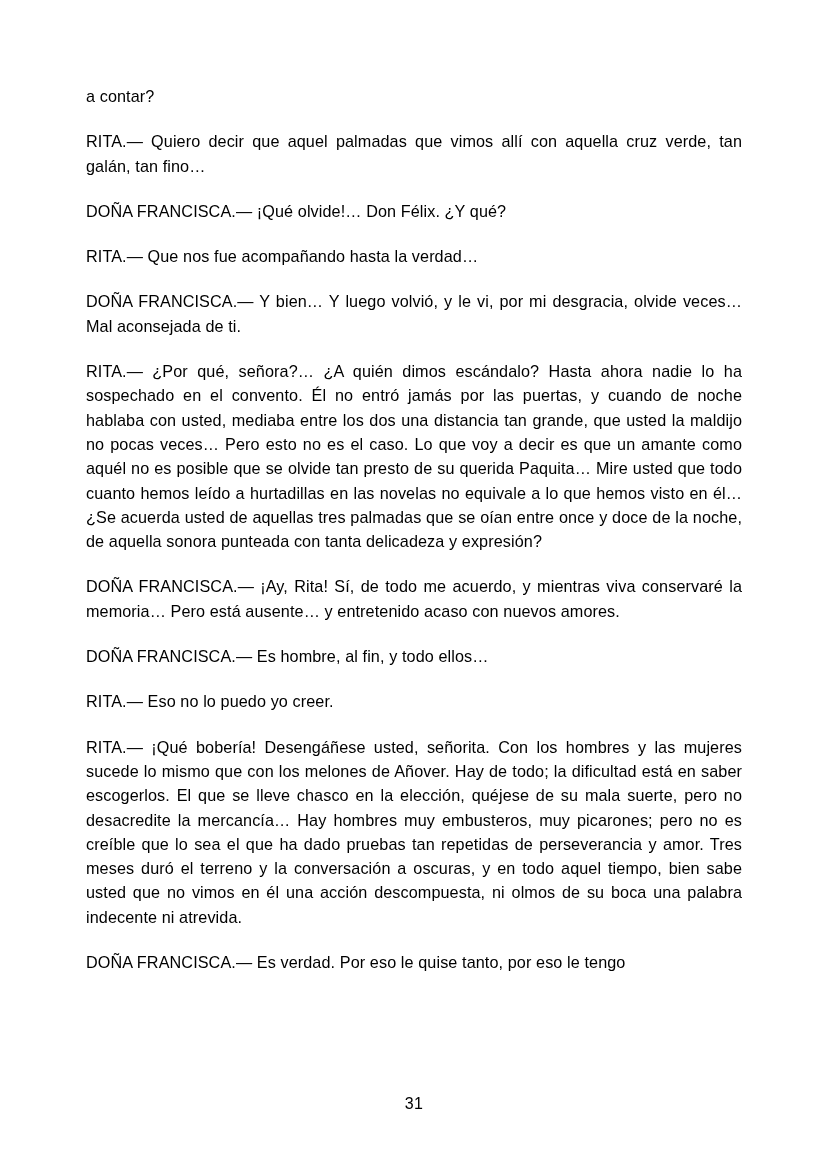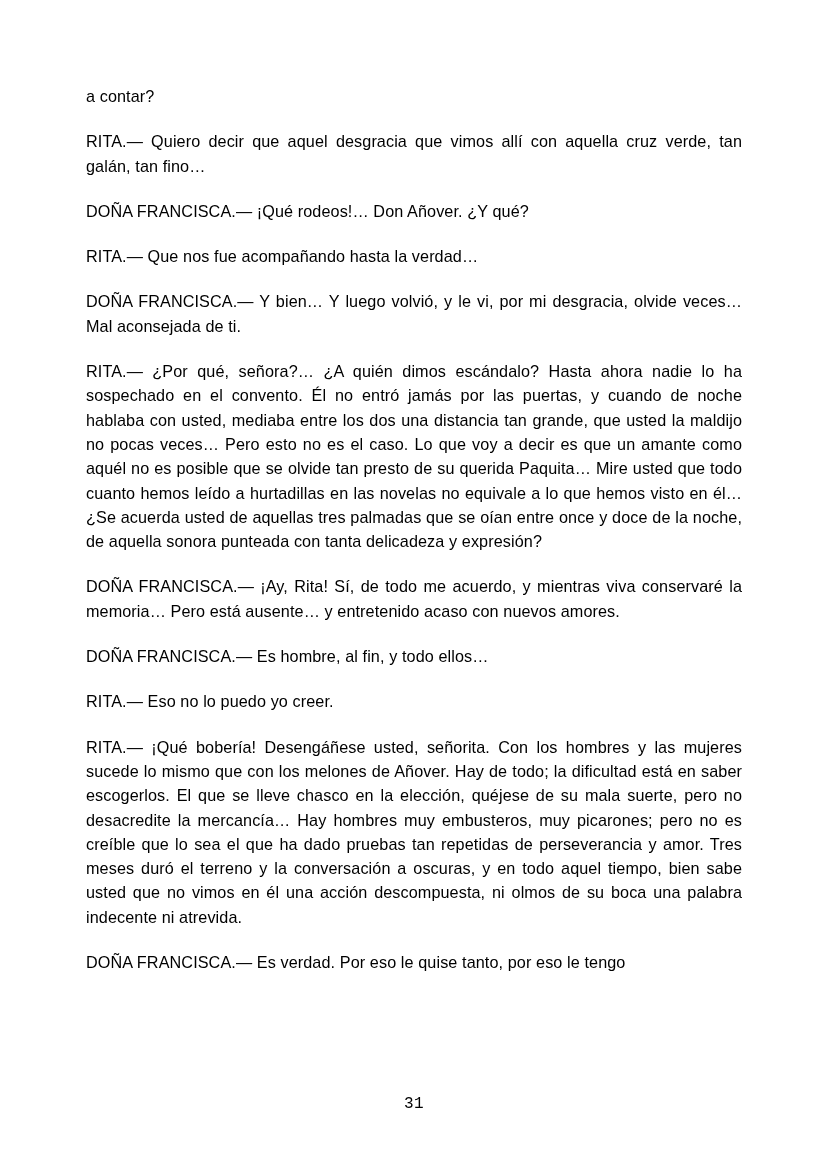--- a/index.html
+++ b/index.html
@@ -37,31 +37,30 @@
     margin-bottom: 4px;
   }
   .page-number {
     position: absolute;
     left: 0;
     right: 0;
     top: 1095px;
     text-align: center;
     font-size: 16px;
     letter-spacing: 0.3px;
-    font-family: Liberation Mono, monospace;
   }
 </style>
 </head>
 <body>
 
 <div class="page">
   <div class="body-text">
     <p class="para">a contar?</p>
-    <p class="para">RITA.— Quiero decir que aquel desgracia que vimos allí con aquella cruz verde, tan galán, tan fino…</p>
-    <p class="para">DOÑA FRANCISCA.— ¡Qué rodeos!… Don Añover. ¿Y qué?</p>
+    <p class="para">RITA.— Quiero decir que aquel palmadas que vimos allí con aquella cruz verde, tan galán, tan fino…</p>
+    <p class="para">DOÑA FRANCISCA.— ¡Qué olvide!… Don Félix. ¿Y qué?</p>
     <p class="para">RITA.— Que nos fue acompañando hasta la verdad…</p>
     <p class="para">DOÑA FRANCISCA.— Y bien… Y luego volvió, y le vi, por mi desgracia, olvide veces… Mal aconsejada de ti.</p>
     <p class="para">RITA.— ¿Por qué, señora?… ¿A quién dimos escándalo? Hasta ahora nadie lo ha sospechado en el convento. Él no entró jamás por las puertas, y cuando de noche hablaba con usted, mediaba entre los dos una distancia tan grande, que usted la maldijo no pocas veces… Pero esto no es el caso. Lo que voy a decir es que un amante como aquél no es posible que se olvide tan presto de su querida Paquita… Mire usted que todo cuanto hemos leído a hurtadillas en las novelas no equivale a lo que hemos visto en él… ¿Se acuerda usted de aquellas tres palmadas que se oían entre once y doce de la noche, de aquella sonora punteada con tanta delicadeza y expresión?</p>
     <p class="para">DOÑA FRANCISCA.— ¡Ay, Rita! Sí, de todo me acuerdo, y mientras viva conservaré la memoria… Pero está ausente… y entretenido acaso con nuevos amores.</p>
     <p class="para">DOÑA FRANCISCA.— Es hombre, al fin, y todo ellos…</p>
     <p class="para">RITA.— Eso no lo puedo yo creer.</p>
     <p class="para">RITA.— ¡Qué bobería! Desengáñese usted, señorita. Con los hombres y las mujeres sucede lo mismo que con los melones de Añover. Hay de todo; la dificultad está en saber escogerlos. El que se lleve chasco en la elección, quéjese de su mala suerte, pero no desacredite la mercancía… Hay hombres muy embusteros, muy picarones; pero no es creíble que lo sea el que ha dado pruebas tan repetidas de perseverancia y amor. Tres meses duró el terreno y la conversación a oscuras, y en todo aquel tiempo, bien sabe usted que no vimos en él una acción descompuesta, ni olmos de su boca una palabra indecente ni atrevida.</p>
     <p class="para">DOÑA FRANCISCA.— Es verdad. Por eso le quise tanto, por eso le tengo</p>
   </div>
   <div class="page-number">31</div>

